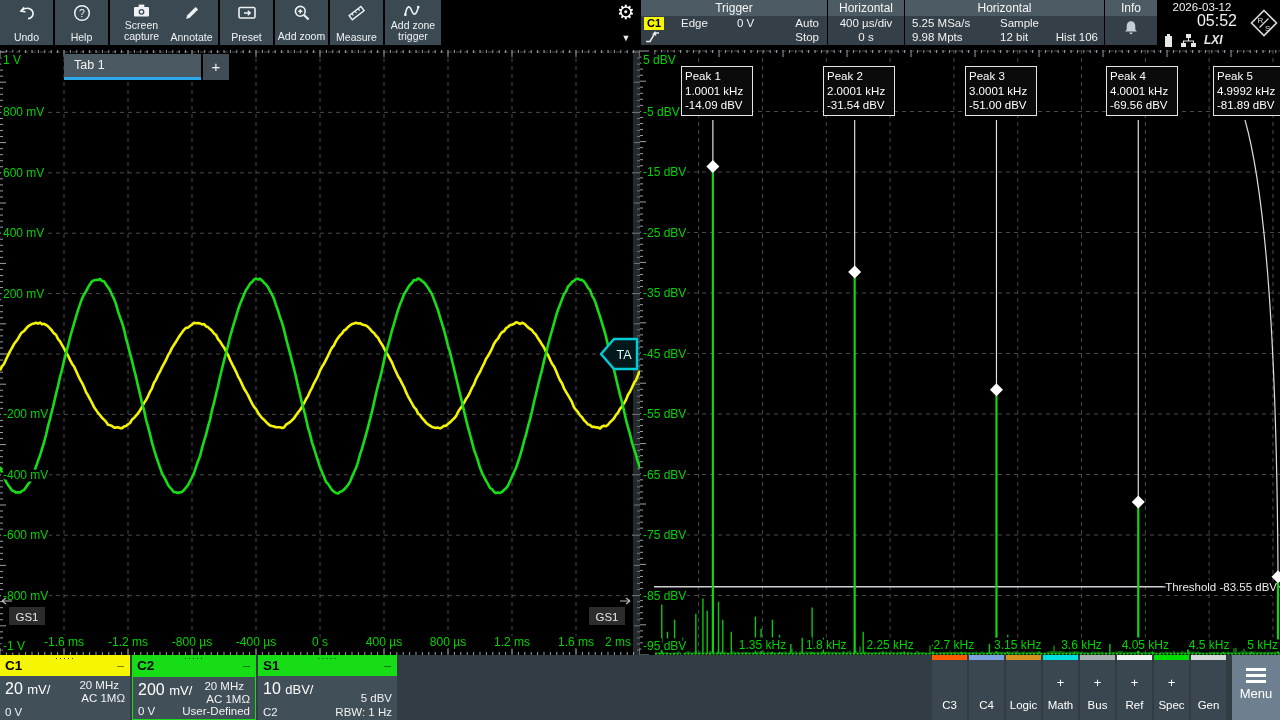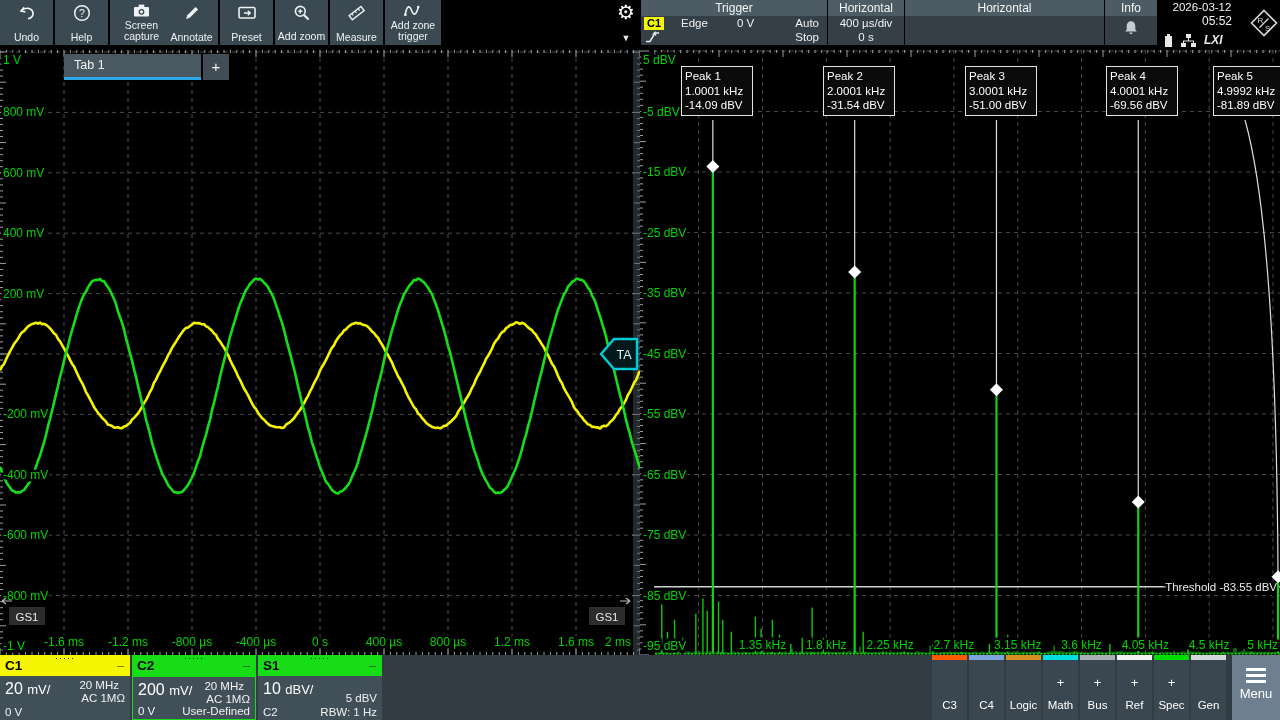--- a/index.html
+++ b/index.html
@@ -19,21 +19,21 @@
   .chev{font-size:9px;color:#e8e8e8;}
   .spanel{position:absolute;top:0;height:45px;background:#343f47;}
   .spanel .phead{height:16px;background:#4c5b64;font-size:12px;display:flex;align-items:center;
         justify-content:center;color:#f4f6f7;}
   .spanel .pbody{position:relative;height:29px;font-size:11.5px;}
   .abs{position:absolute;white-space:nowrap;}
   .c1badge{background:#f6f600;color:#000;font-weight:bold;font-size:11px;padding:0 3px;line-height:13px;}
   #clockarea{position:absolute;left:1158px;top:0;width:122px;height:45px;background:#000;}
   #dt{position:absolute;left:0;top:1px;width:88px;text-align:center;}
   #dt .date{font-size:11.5px;}
-  #dt .time{font-size:12px;line-height:16px;padding-left:30px;}
+  #dt .time{font-size:16px;line-height:16px;padding-left:30px;}
   #dticons{position:absolute;left:6px;top:33px;width:80px;display:flex;align-items:center;gap:7px;}
   .lxi{font-style:italic;font-weight:bold;font-size:12px;color:#e8e8e8;letter-spacing:0;}
   
   #waveview{position:absolute;left:0;top:50px;width:640px;height:605px;background:#000;}
   #specview{position:absolute;left:640px;top:50px;width:640px;height:605px;background:#000;}
   svg{display:block;}
   #tabbar{position:absolute;left:64px;top:4px;height:26px;display:flex;}
   #tab1{width:127px;height:23px;background:#4a5862;border-bottom:3px solid #2da8e8;
         font-size:12.5px;line-height:23px;padding-left:10px;box-sizing:content-box;cursor:pointer;}
   #addtab{width:26px;height:26px;background:#404d56;margin-left:2px;text-align:center;
@@ -174,20 +174,27 @@
     </div>
     <div class="spanel" style="left:828px;width:76px">
       <div class="phead">Horizontal</div>
       <div class="pbody" style="text-align:center">
         <span class="abs" style="left:0;right:0;top:1px">400 µs/div</span>
         <span class="abs" style="left:0;right:0;top:15px">0 s</span>
       </div>
     </div>
     <div class="spanel" style="left:905px;width:199px">
       <div class="phead">Horizontal</div>
+      <div class="pbody">
+        <span class="abs" style="left:7px;top:1px">5.25 MSa/s</span>
+        <span class="abs" style="left:95px;top:1px">Sample</span>
+        <span class="abs" style="left:7px;top:15px">9.98 Mpts</span>
+        <span class="abs" style="left:95px;top:15px">12 bit</span>
+        <span class="abs" style="right:6px;top:15px">Hist 106</span>
+      </div>
     </div>
     <div class="spanel" style="left:1105px;width:52px">
       <div class="phead">Info</div>
       <div class="pbody">
         <span class="abs" style="left:50%;top:4px;transform:translateX(-50%)">
           <svg width="16" height="17" viewBox="0 0 16 17">
               <path d="M8 1.2 C5.2 1.2 3.7 3.3 3.7 6.2 L3.7 9.4 L2.2 11.6 L13.8 11.6 L12.3 9.4 L12.3 6.2 C12.3 3.3 10.8 1.2 8 1.2 Z" fill="#c2ced4"></path>
               <path d="M6.4 12.6 a1.6 1.6 0 0 0 3.2 0 Z" fill="#c2ced4"></path>
             </svg>
           </span>
@@ -1370,21 +1377,21 @@
       </div>
       <div class="chip-body">
         <span class="scaleval"><span>200</span> <span class="scaleunit">mV/</span></span>
         <span class="bwline">20 MHz</span>
         <span class="coupline">AC 1MΩ</span>
         <span class="offline">0 V</span>
         <span class="extraline">User-Defined</span>
       </div>
     </div>
 
-    <div class="chip" style="left:258px;width:124px">
+    <div class="chip" style="left:258px;width:139px">
       <div class="chip-head" style="background: rgb(23, 221, 23);">
         <span class="cname">S1</span>
         <span class="grip">·····</span>
         <span class="minim">_</span>
       </div>
       <div class="chip-body">
         <span class="scaleval"><span>10</span> <span class="scaleunit">dBV/</span></span>
         <span class="bwline"></span>
         <span class="coupline">5 dBV</span>
         <span class="offline">C2</span>

